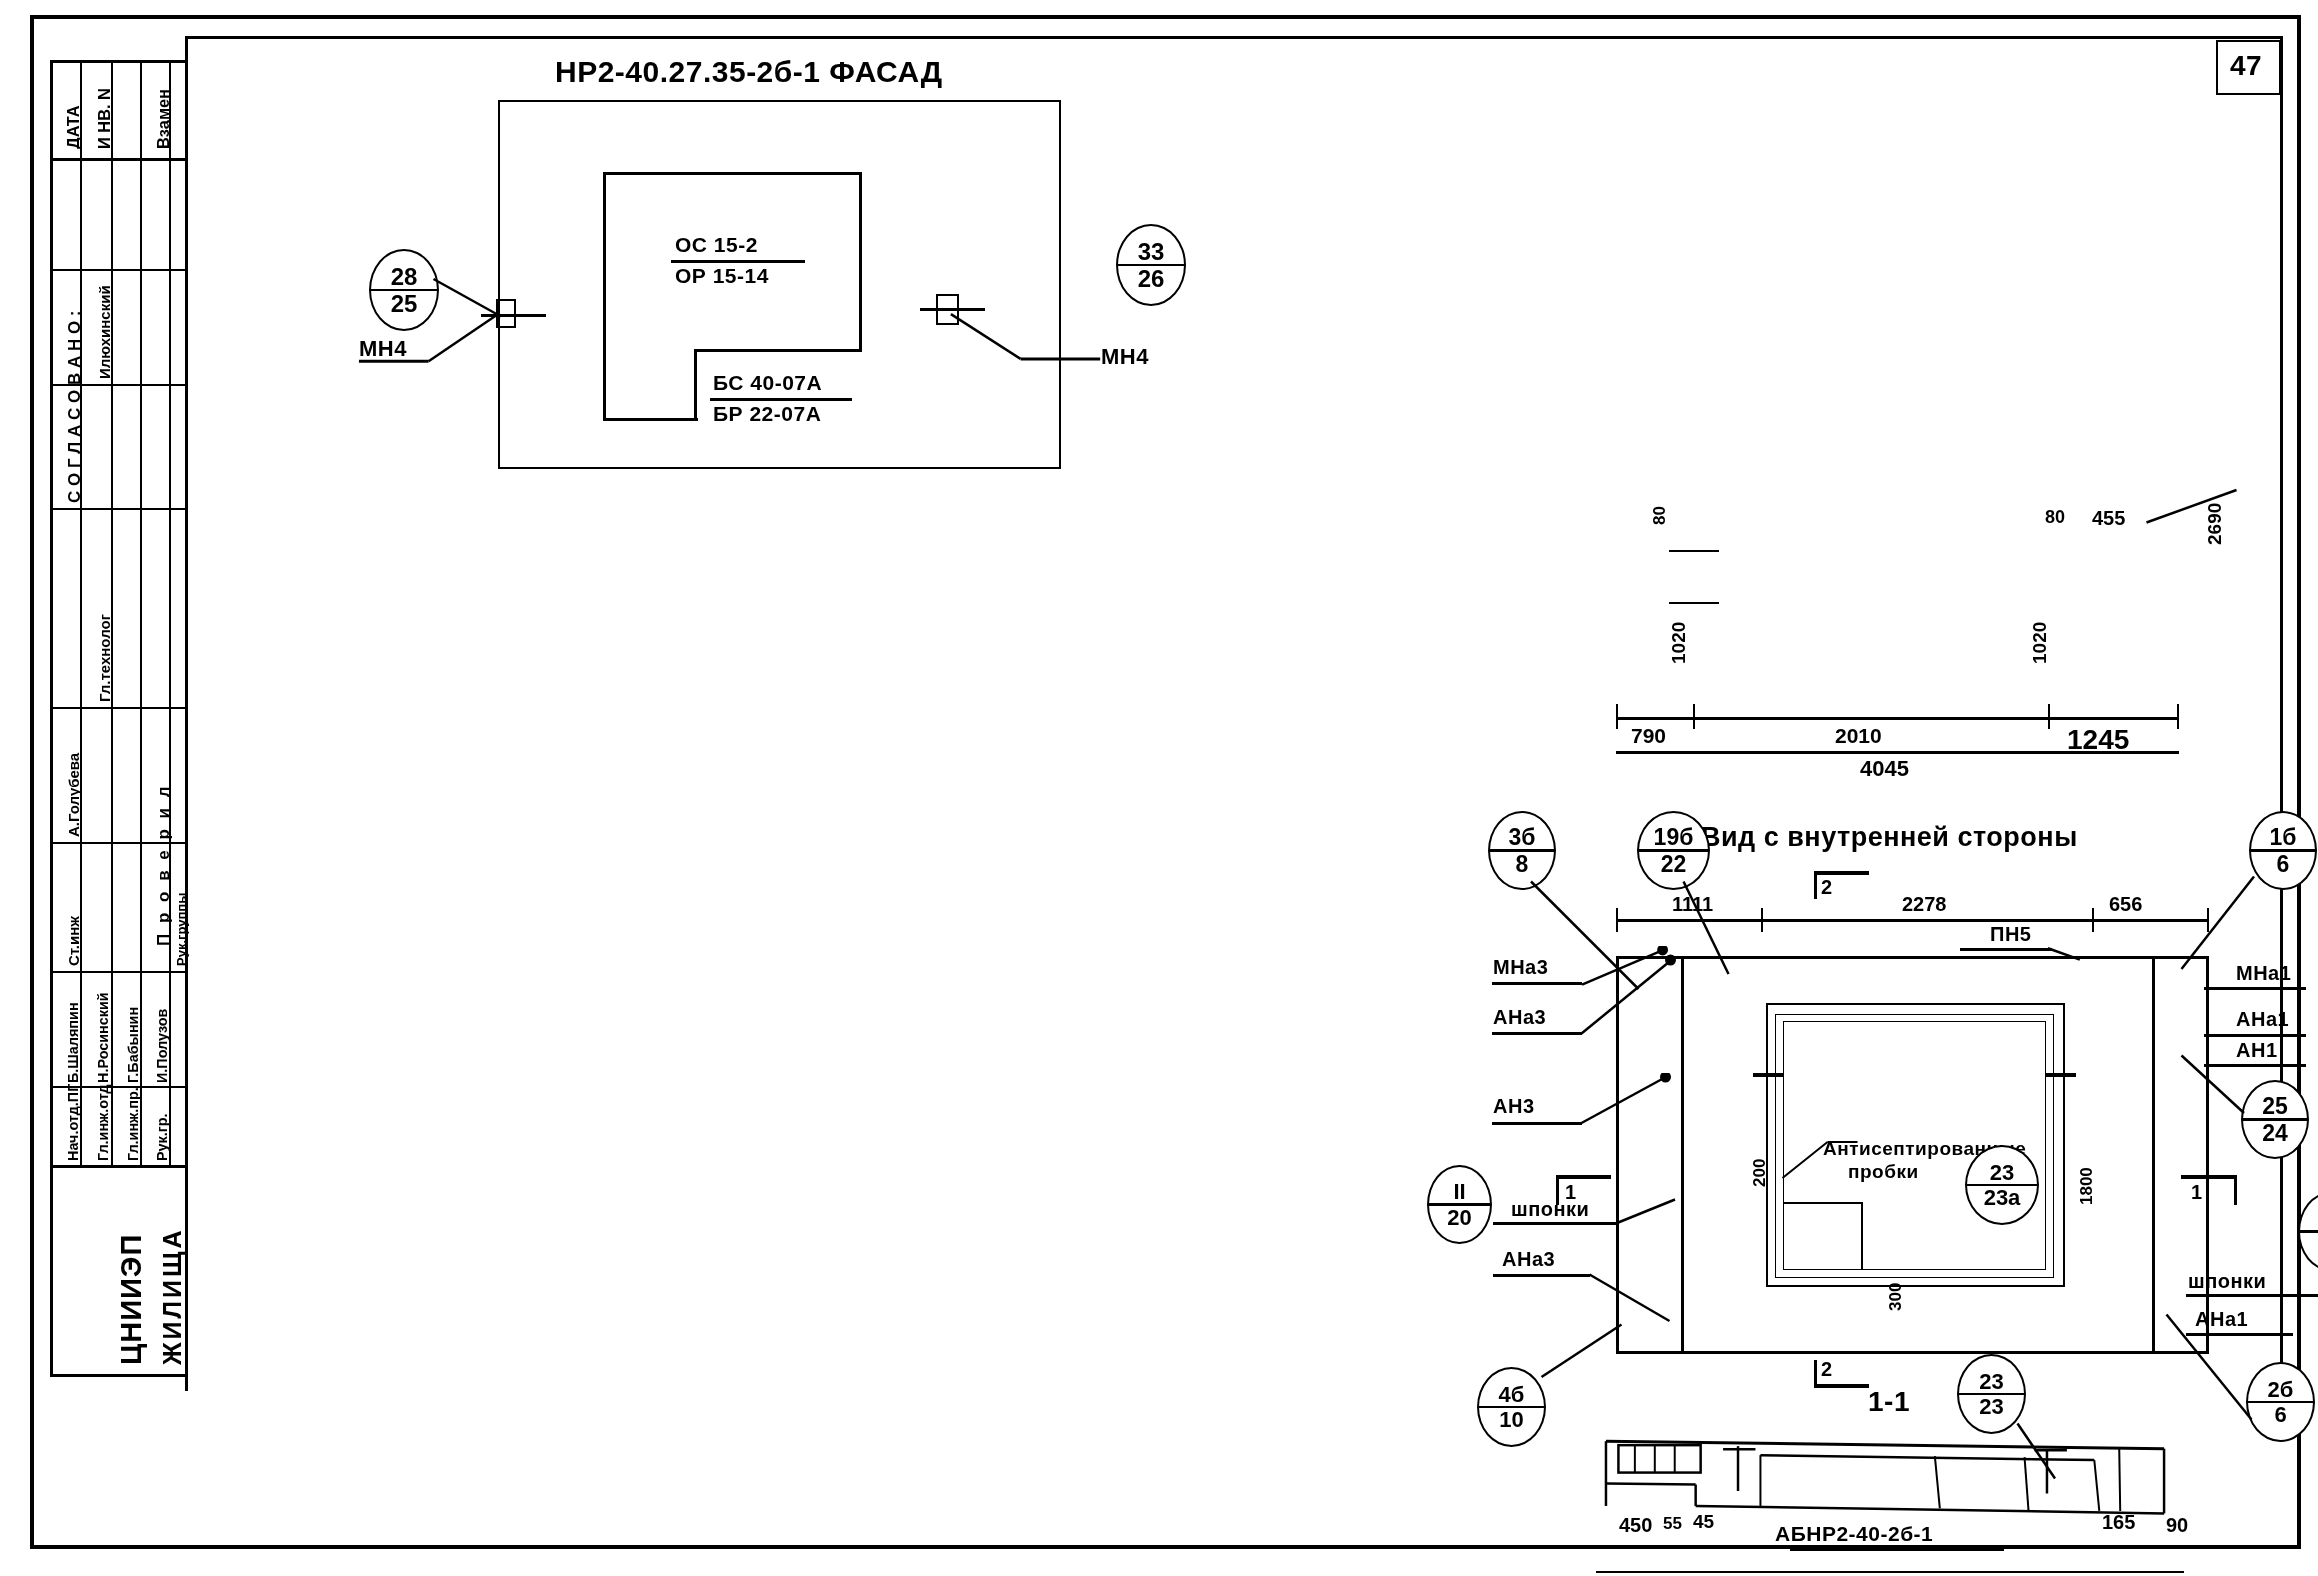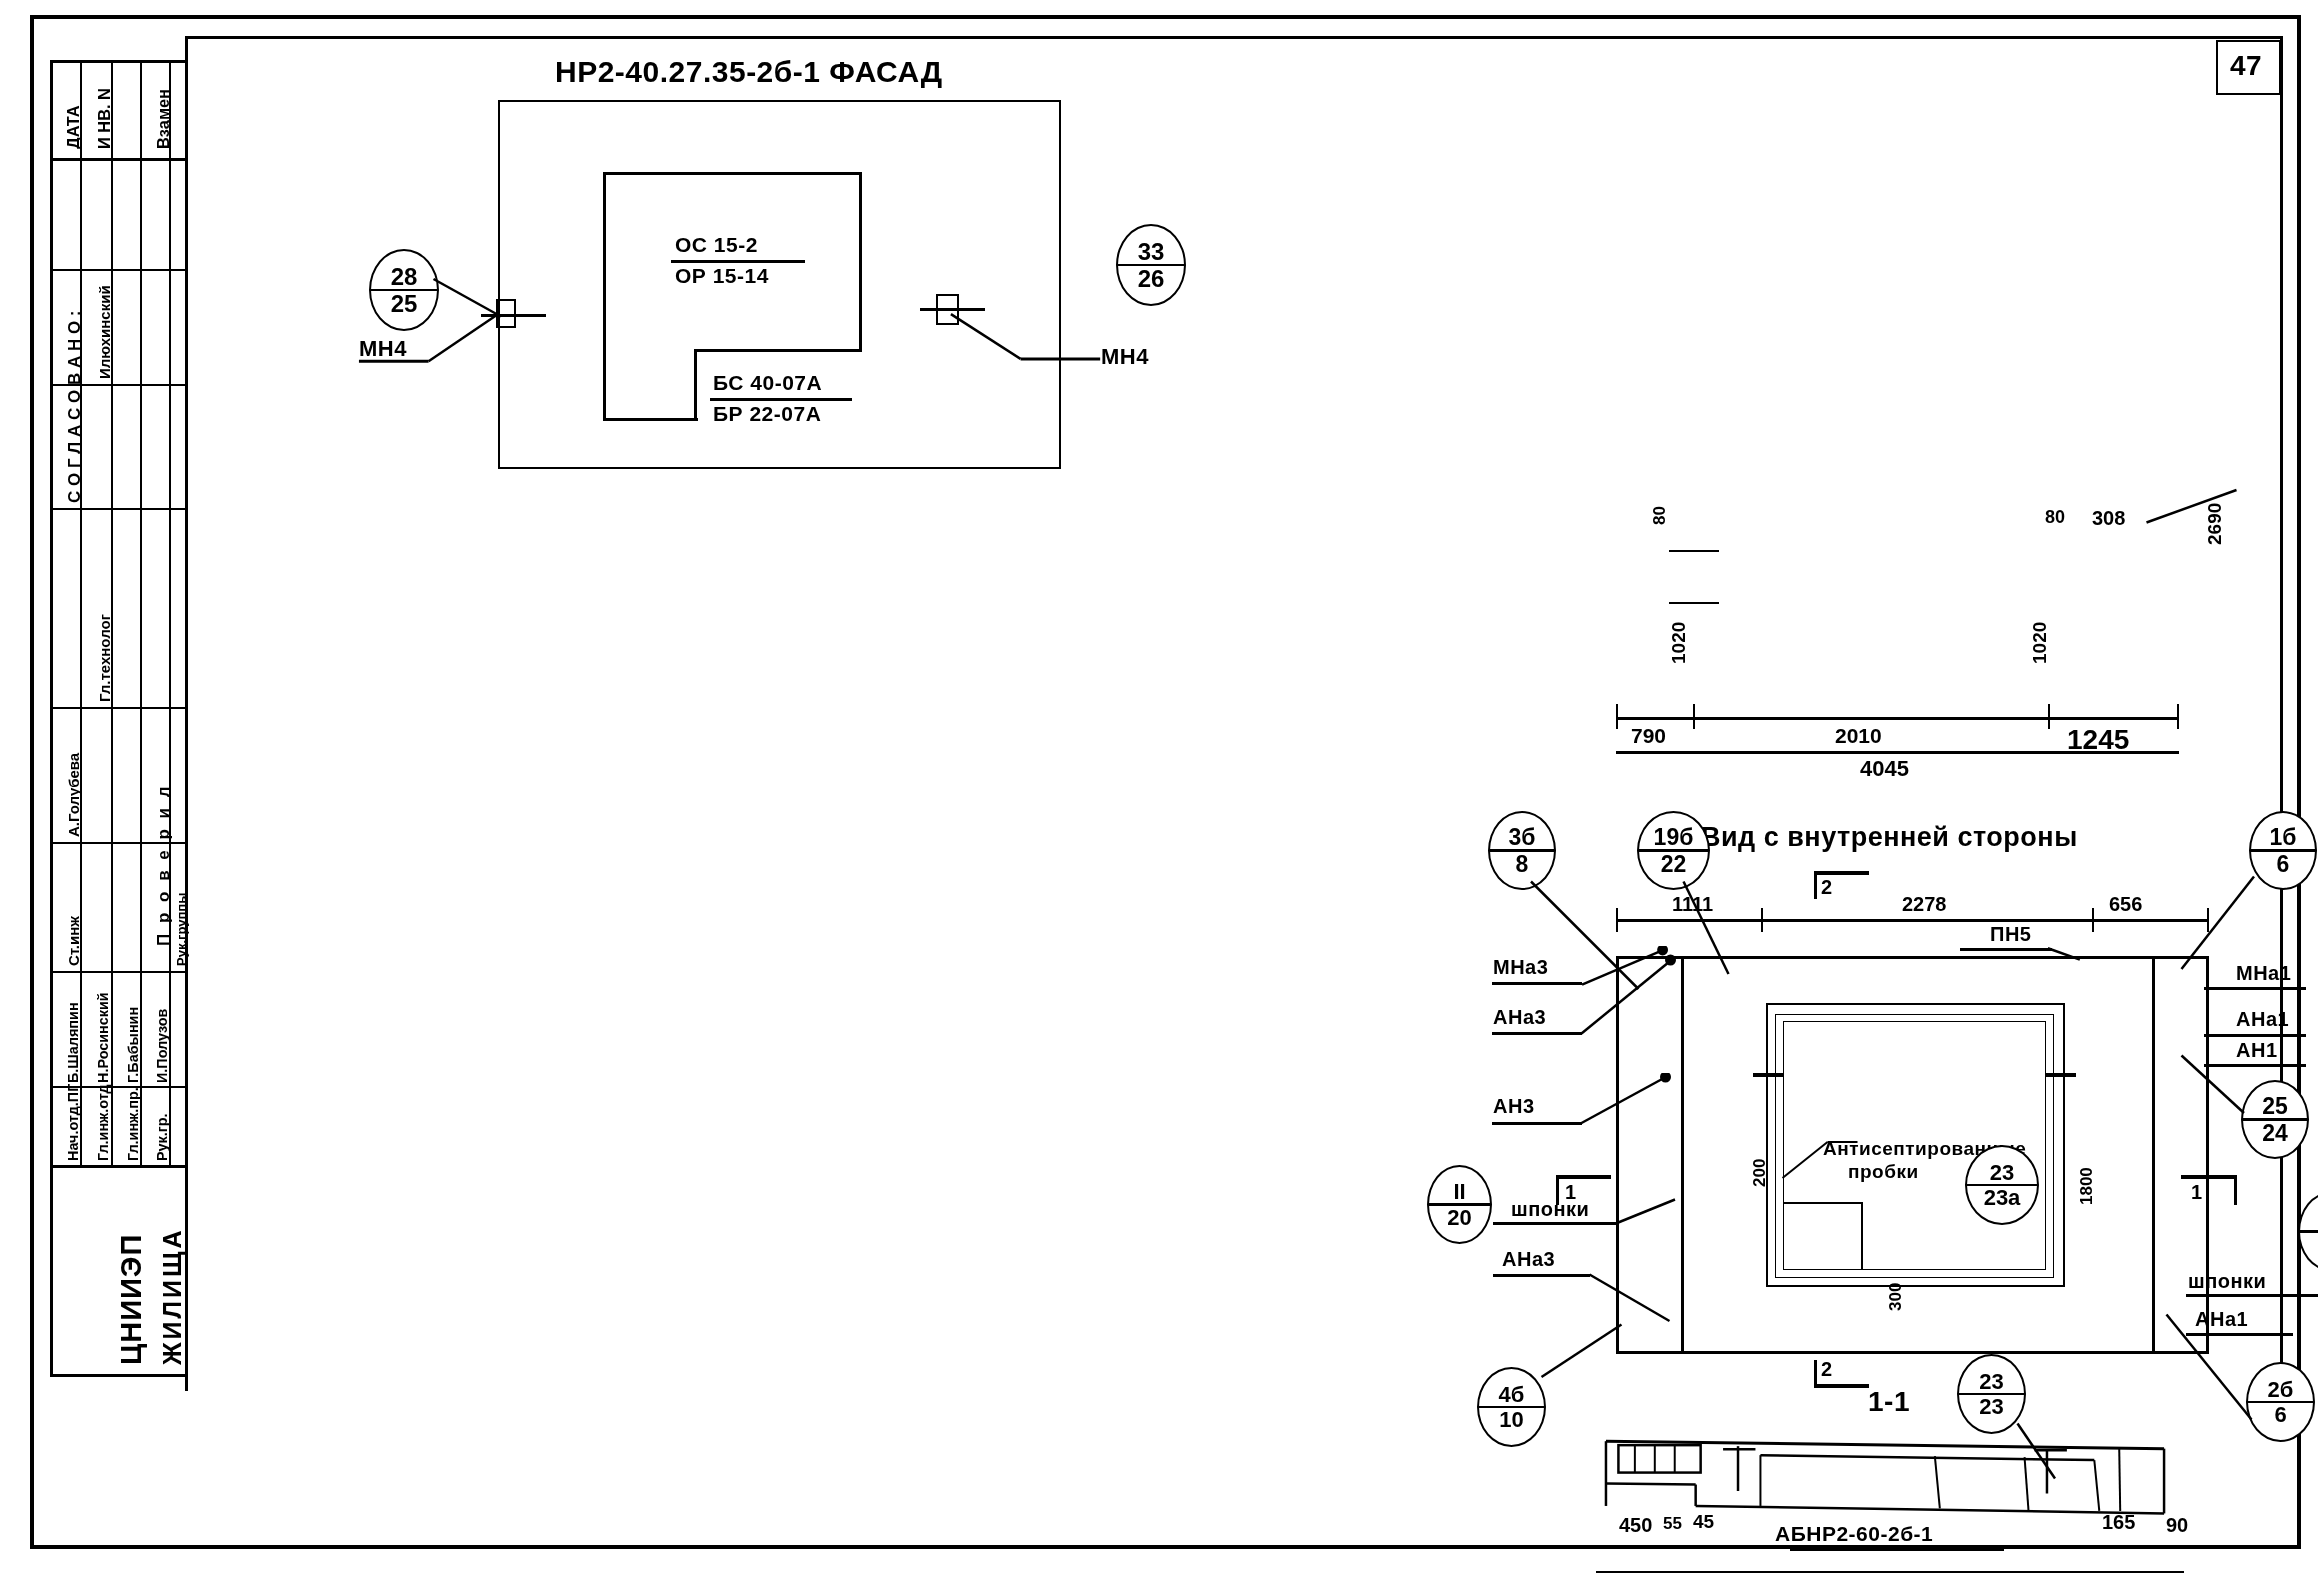--- a/index.html
+++ b/index.html
@@ -147,21 +147,21 @@
   <div class="dim" style="left:513px;top:498px;font-size:21px;">790</div>
   <div class="dim" style="left:717px;top:498px;font-size:21px;">2010</div>
   <div class="dim" style="left:949px;top:498px;font-size:28px;">1245</div>
   <div class="dim" style="left:742px;top:530px;font-size:22px;">4045</div>
 
   <div class="vtxt rot90" style="left:550px;top:438px;font-size:19px;">1020</div>
   <div class="vtxt rot90" style="left:911px;top:438px;font-size:19px;">1020</div>
   <div class="vtxt rot90" style="left:532px;top:299px;font-size:17px;">80</div>
   <div class="vtxt rot90" style="left:1086px;top:319px;font-size:19px;">2690</div>
   <div class="dim" style="left:927px;top:281px;font-size:18px;">80</div>
-  <div class="dim" style="left:974px;top:281px;font-size:20px;">308</div>
+  <div class="dim" style="left:974px;top:281px;font-size:20px;">455</div>
   <div class="ln" style="left:551px;top:324px;width:50px;height:2px;"></div>
   <div class="ln" style="left:551px;top:376px;width:50px;height:2px;"></div>
 
   <div class="txt" style="left:583px;top:596px;font-size:27px;">Вид с внутренней стороны</div>
 
   <div class="box" style="left:498px;top:730px;width:593px;height:398px;border-width:3px;"></div>
   <div class="ln" style="left:563px;top:730px;width:2.5px;height:398px;"></div>
   <div class="ln" style="left:1034px;top:730px;width:2.5px;height:398px;"></div>
 
   <div class="boxT" style="left:648px;top:777px;width:299px;height:284px;border-width:2.5px;"></div>
@@ -358,21 +358,21 @@
     <line x1="860" y1="52" x2="868" y2="160" stroke="#000" stroke-width="4"></line>
     <line x1="1000" y1="58" x2="1010" y2="160" stroke="#000" stroke-width="4"></line>
     <line x1="1050" y1="35" x2="1052" y2="160" stroke="#000" stroke-width="4"></line>
     <line x1="1140" y1="35" x2="1140" y2="165" stroke="#000" stroke-width="5"></line>
     <line x1="285" y1="30" x2="285" y2="120" stroke="#000" stroke-width="5"></line>
     <line x1="255" y1="36" x2="320" y2="36" stroke="#000" stroke-width="5"></line>
     <line x1="880" y1="38" x2="945" y2="38" stroke="#000" stroke-width="5"></line>
     <line x1="905" y1="38" x2="905" y2="125" stroke="#000" stroke-width="5"></line>
   </svg>
 
-  <div class="txt" style="left:657px;top:1296px;font-size:21px;">АБНР2-60-2б-1</div>
+  <div class="txt" style="left:657px;top:1296px;font-size:21px;">АБНР2-40-2б-1</div>
   <div class="ln" style="left:672px;top:1322px;width:214px;height:2.5px;"></div>
 
   <div class="dim" style="left:501px;top:1288px;font-size:20px;">450</div>
   <div class="dim" style="left:545px;top:1288px;font-size:17px;">55</div>
   <div class="dim" style="left:575px;top:1285px;font-size:19px;">45</div>
   <div class="dim" style="left:984px;top:1285px;font-size:20px;">165</div>
   <div class="dim" style="left:1048px;top:1288px;font-size:20px;">90</div>
 
   <div class="ln" style="left:478px;top:1345px;width:588px;height:2px;"></div>
 

